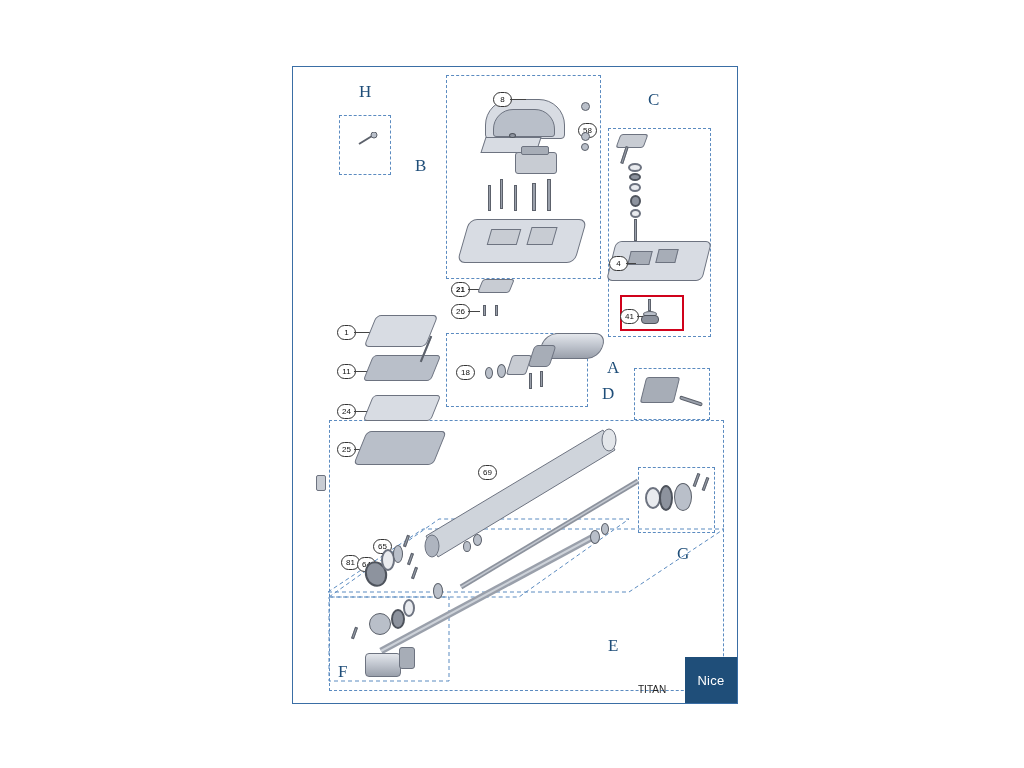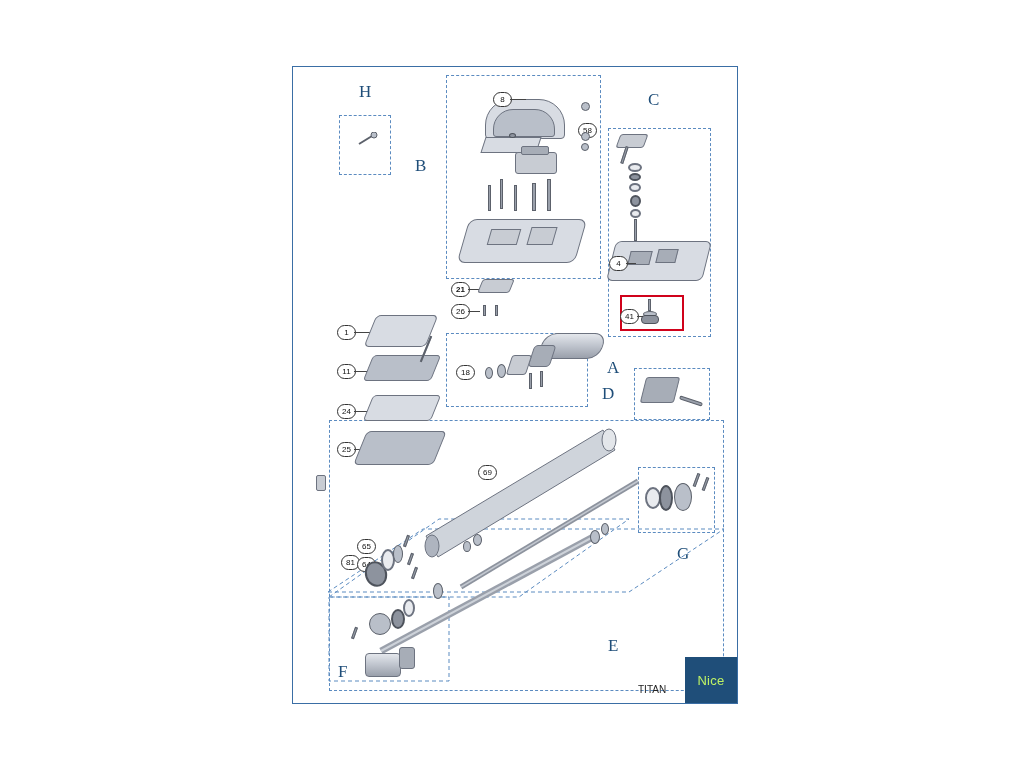--- a/index.html
+++ b/index.html
@@ -112,21 +112,21 @@
     background: #a7adb7;
   }
   
   .brand-box {
     position: absolute;
     right: 0px;
     bottom: 0px;
     width: 52px;
     height: 46px;
     background: #1f4e79;
-    color: #bef264;
+    color: #ffffff;
     font-size: 13px;
     display: flex;
     align-items: center;
     justify-content: center;
     letter-spacing: 0.3px;
   }
   .brand-text {
     position: absolute;
     color: #222222;
     font-size: 10px;
@@ -282,21 +282,21 @@
       <line x1="88" y1="584" x2="300" y2="470" stroke="#9aa0ab" stroke-width="7"></line>
       <line x1="88" y1="584" x2="300" y2="470" stroke="#cdd2d9" stroke-width="2"></line>
     </svg>
 
     <div class="part ring" style="left:352px; top:420px; width:16px; height:22px;"></div>
     <div class="part ring dark" style="left:366px; top:418px; width:14px; height:26px;"></div>
     <div class="part disc" style="left:381px; top:416px; width:18px; height:28px;"></div>
     <div class="part screw" style="left:402px; top:406px; width:3px; height:14px; transform:rotate(20deg);"></div>
     <div class="part screw" style="left:411px; top:410px; width:3px; height:14px; transform:rotate(20deg);"></div>
 
-    <div class="callout" style="left:64px; top:472px;">65</div>
+    <div class="callout" style="left:80px; top:472px;">65</div>
     <div class="callout" style="left:48px; top:488px;">81</div>
     <div class="callout" style="left:64px; top:490px;">64</div>
 
     <div class="part ring dark" style="left:72px; top:494px; width:22px; height:26px; transform:rotate(-18deg);"></div>
     <div class="part ring" style="left:88px; top:482px; width:14px; height:22px;"></div>
     <div class="part disc" style="left:100px; top:478px; width:10px; height:18px;"></div>
     <div class="part screw" style="left:112px; top:468px; width:3px; height:12px; transform:rotate(20deg);"></div>
     <div class="part screw" style="left:116px; top:486px; width:3px; height:12px; transform:rotate(20deg);"></div>
     <div class="part screw" style="left:120px; top:500px; width:3px; height:12px; transform:rotate(20deg);"></div>
 

